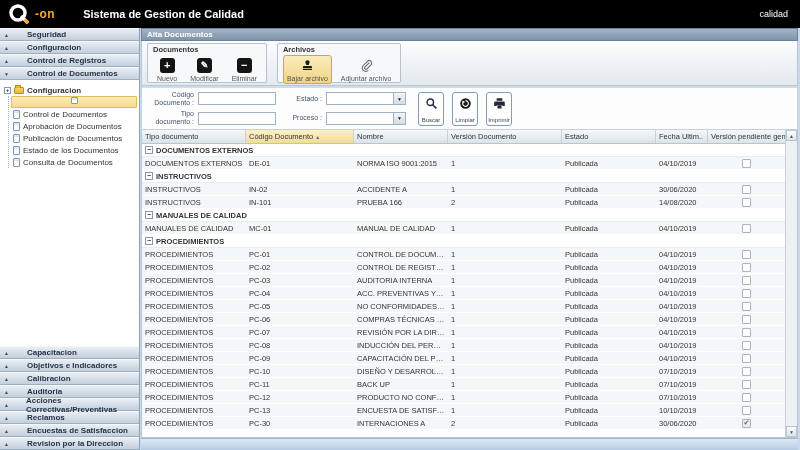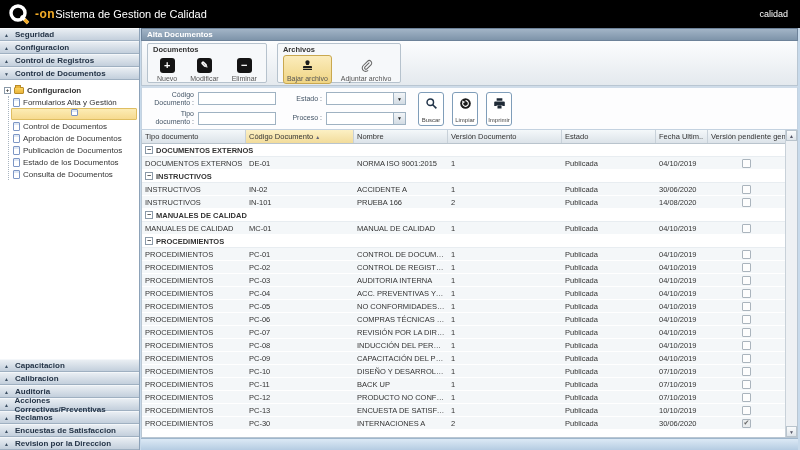--- a/index.html
+++ b/index.html
@@ -2,30 +2,30 @@
 <html><head>
 <meta charset="utf-8">
 <style>
   * { box-sizing: border-box; margin: 0; padding: 0; }
   html,body { width:800px; height:450px; overflow:hidden; font-family:"Liberation Sans",sans-serif; background:#c8daeb; }
 
   
   .topbar { height:28px; background:#000; display:flex; align-items:center; padding:0 8px; }
   .logo { display:flex; align-items:center; gap:1px; }
   .logo-on { color:#f2ab27; font-weight:bold; font-size:12px; letter-spacing:.5px; }
-  .topbar-title { color:#fff; font-weight:normal; font-size:11px; margin-left:0; }
+  .topbar-title { color:#fff; font-weight:bold; font-size:11px; margin-left:28px; }
   .topbar-user { margin-left:auto; color:#fff; font-size:9px; margin-right:4px; }
 
   
   .app { display:flex; height:422px; }
   .sidebar { width:140px; background:#fff; border-right:1px solid #8da2b8; display:flex; flex-direction:column; }
   .main { flex:1; display:flex; flex-direction:column; background:#c8daeb; padding:0 2px 0 1px; min-width:0; }
 
   
-  .acc { height:13px; flex:0 0 13px; display:flex; align-items:center; gap:4px; padding:0 4px;
+  .acc { height:13px; flex:0 0 13px; display:flex; align-items:center; gap:16px; padding:0 4px;
          background:linear-gradient(#e9eef3,#c3cfdc); border-bottom:1px solid #9fb0c1; border-top:1px solid #f4f7fa;
          font-size:8px; font-weight:bold; color:#243447; cursor:pointer; }
   .acc-arrow { font-size:5px; color:#3c4f63; width:7px; }
   .tree { background:#fff; padding:4px 2px 4px 4px; font-size:8px; color:#333; }
   .tree-root { display:flex; align-items:center; gap:3px; height:12px; font-weight:bold; }
   .tree-items { margin-left:4px; border-left:1px dotted #a8b4c0; padding-left:2px; }
   .titem { display:flex; align-items:center; gap:3px; height:12px; padding:0 2px; cursor:pointer; }
   .titem.sel { background:linear-gradient(#fcecb5,#f6da8f); border:1px solid #dfbe62; border-radius:1px;flex-direction:column; }
   .expander { width:7px; height:7px; border:1px solid #8a99a8; background:#fff; font-size:6px; line-height:5px; text-align:center; color:#333; }
   .folder-icon { width:10px; height:7px; background:linear-gradient(#fbd35e,#eab43c); border:1px solid #b98c28; border-radius:1px; position:relative; }
@@ -131,24 +131,20 @@
           <span class="acc-label">Control de Documentos</span>
         </div>
       </div>
     <div class="tree">
       <div class="tree-root">
         <span class="expander">+</span>
         <span class="folder-icon"></span>
         <b>Configuracion</b>
       </div>
       <div class="tree-items" id="tree-items">
-          <div class="titem">
-            <span class="page-icon"></span>
-            <span>Formularios Alta y Gestión</span>
-          </div>
           <div class="titem sel">
             <span class="page-icon"></span>
             <span>Documentos Alta y Gestión</span>
           </div>
           <div class="titem">
             <span class="page-icon"></span>
             <span>Control de Documentos</span>
           </div>
           <div class="titem">
             <span class="page-icon"></span>
@@ -166,20 +162,24 @@
             <span class="page-icon"></span>
             <span>Consulta de Documentos</span>
           </div>
         </div>
     </div>
     <div class="side-spacer"></div>
     <div id="bottom-sections">
         <div class="acc">
           <span class="acc-arrow">▲</span>
           <span class="acc-label">Capacitacion</span>
+        </div>
+        <div class="acc">
+          <span class="acc-arrow">▲</span>
+          <span class="acc-label">Objetivos e Indicadores</span>
         </div>
         <div class="acc">
           <span class="acc-arrow">▲</span>
           <span class="acc-label">Calibracion</span>
         </div>
         <div class="acc">
           <span class="acc-arrow">▲</span>
           <span class="acc-label">Auditoria</span>
         </div>
         <div class="acc">

